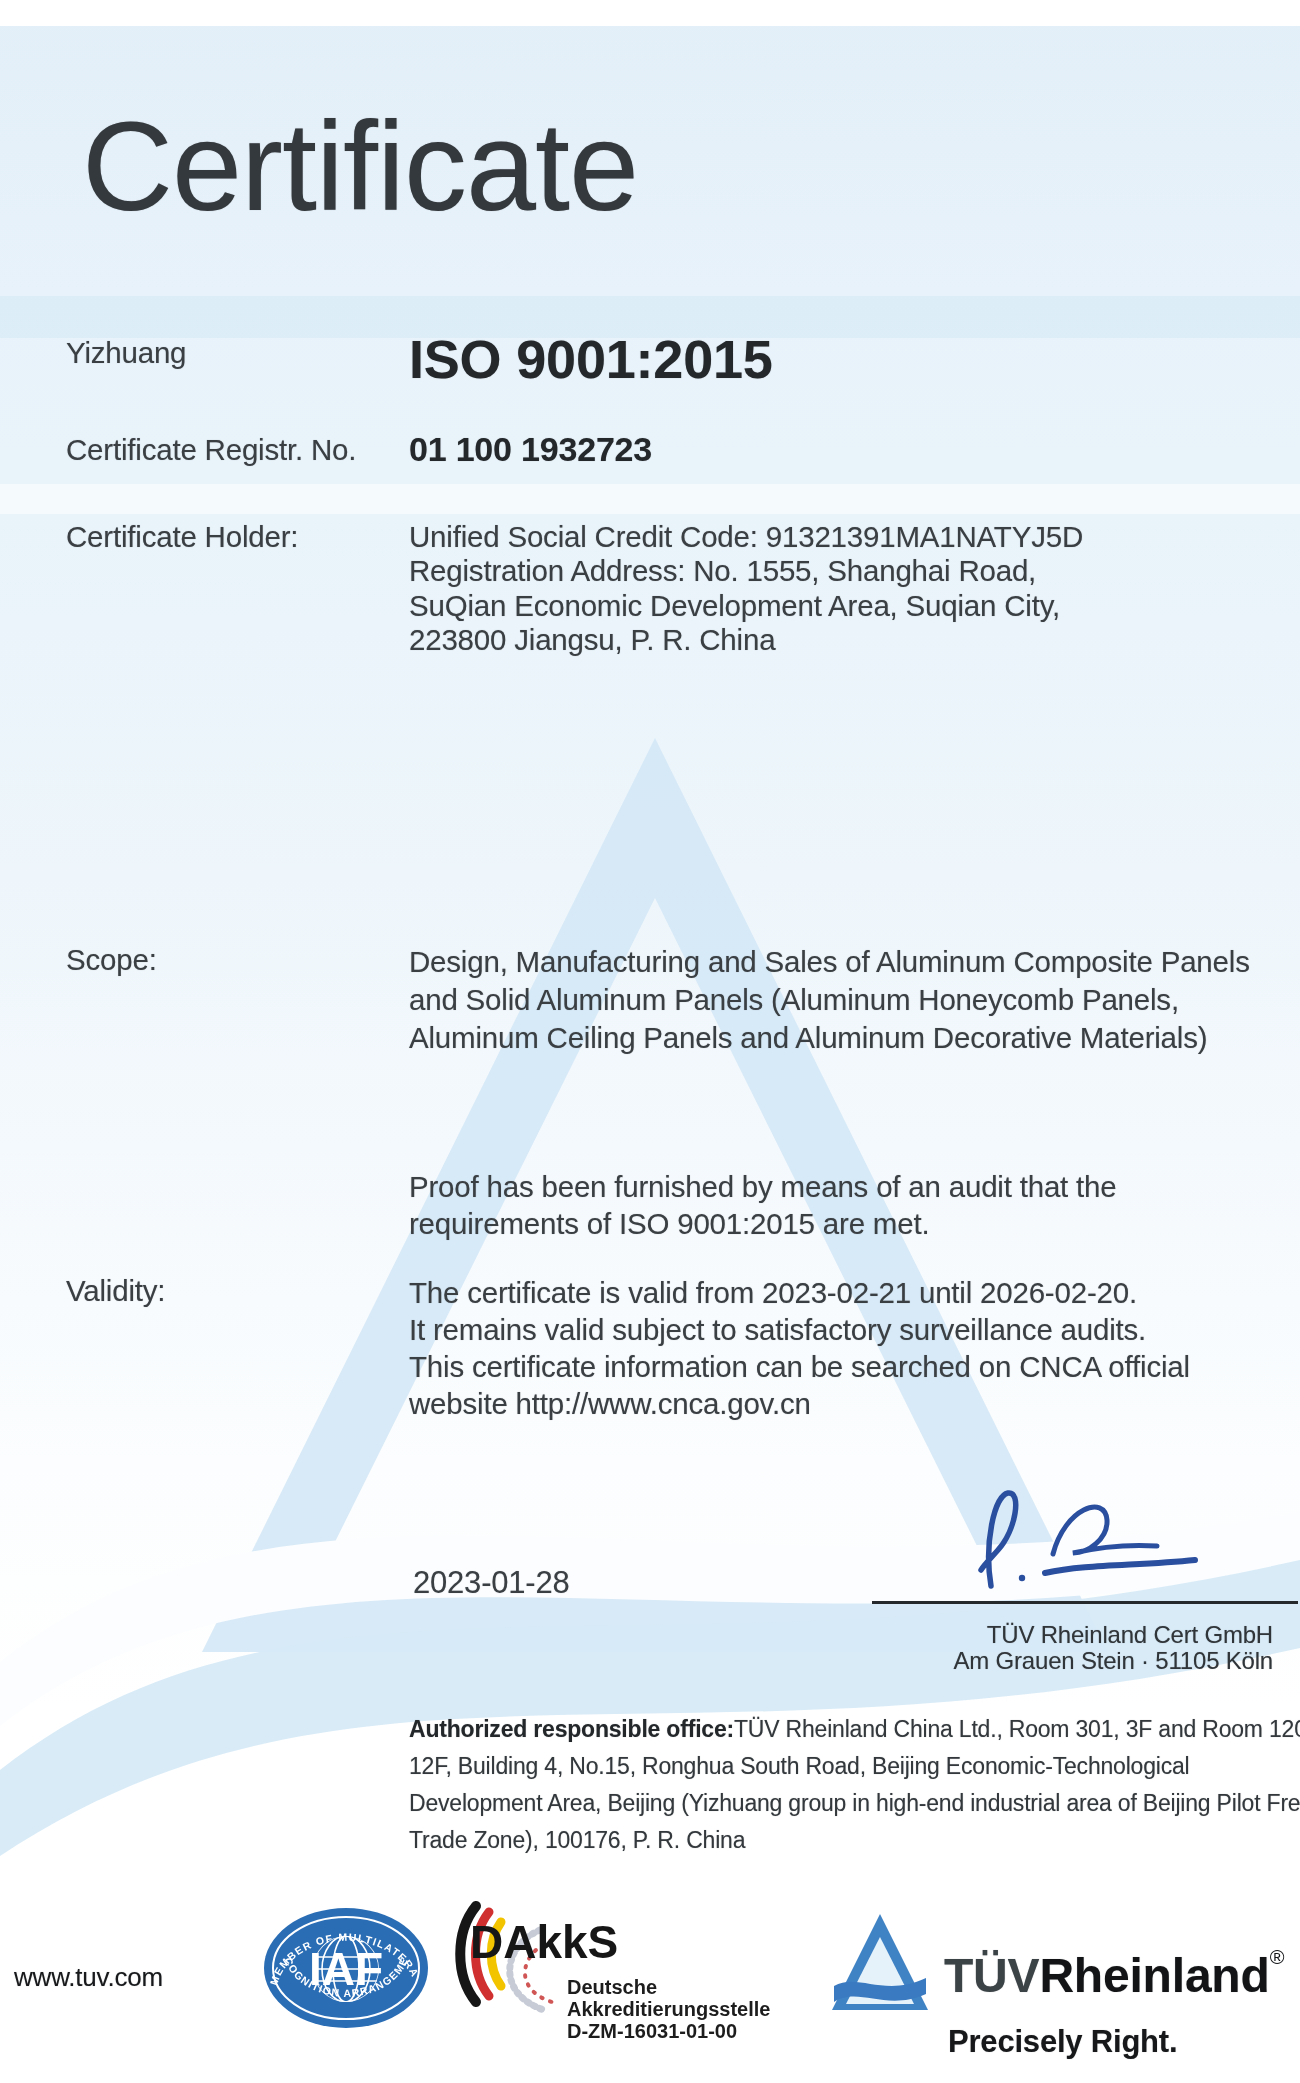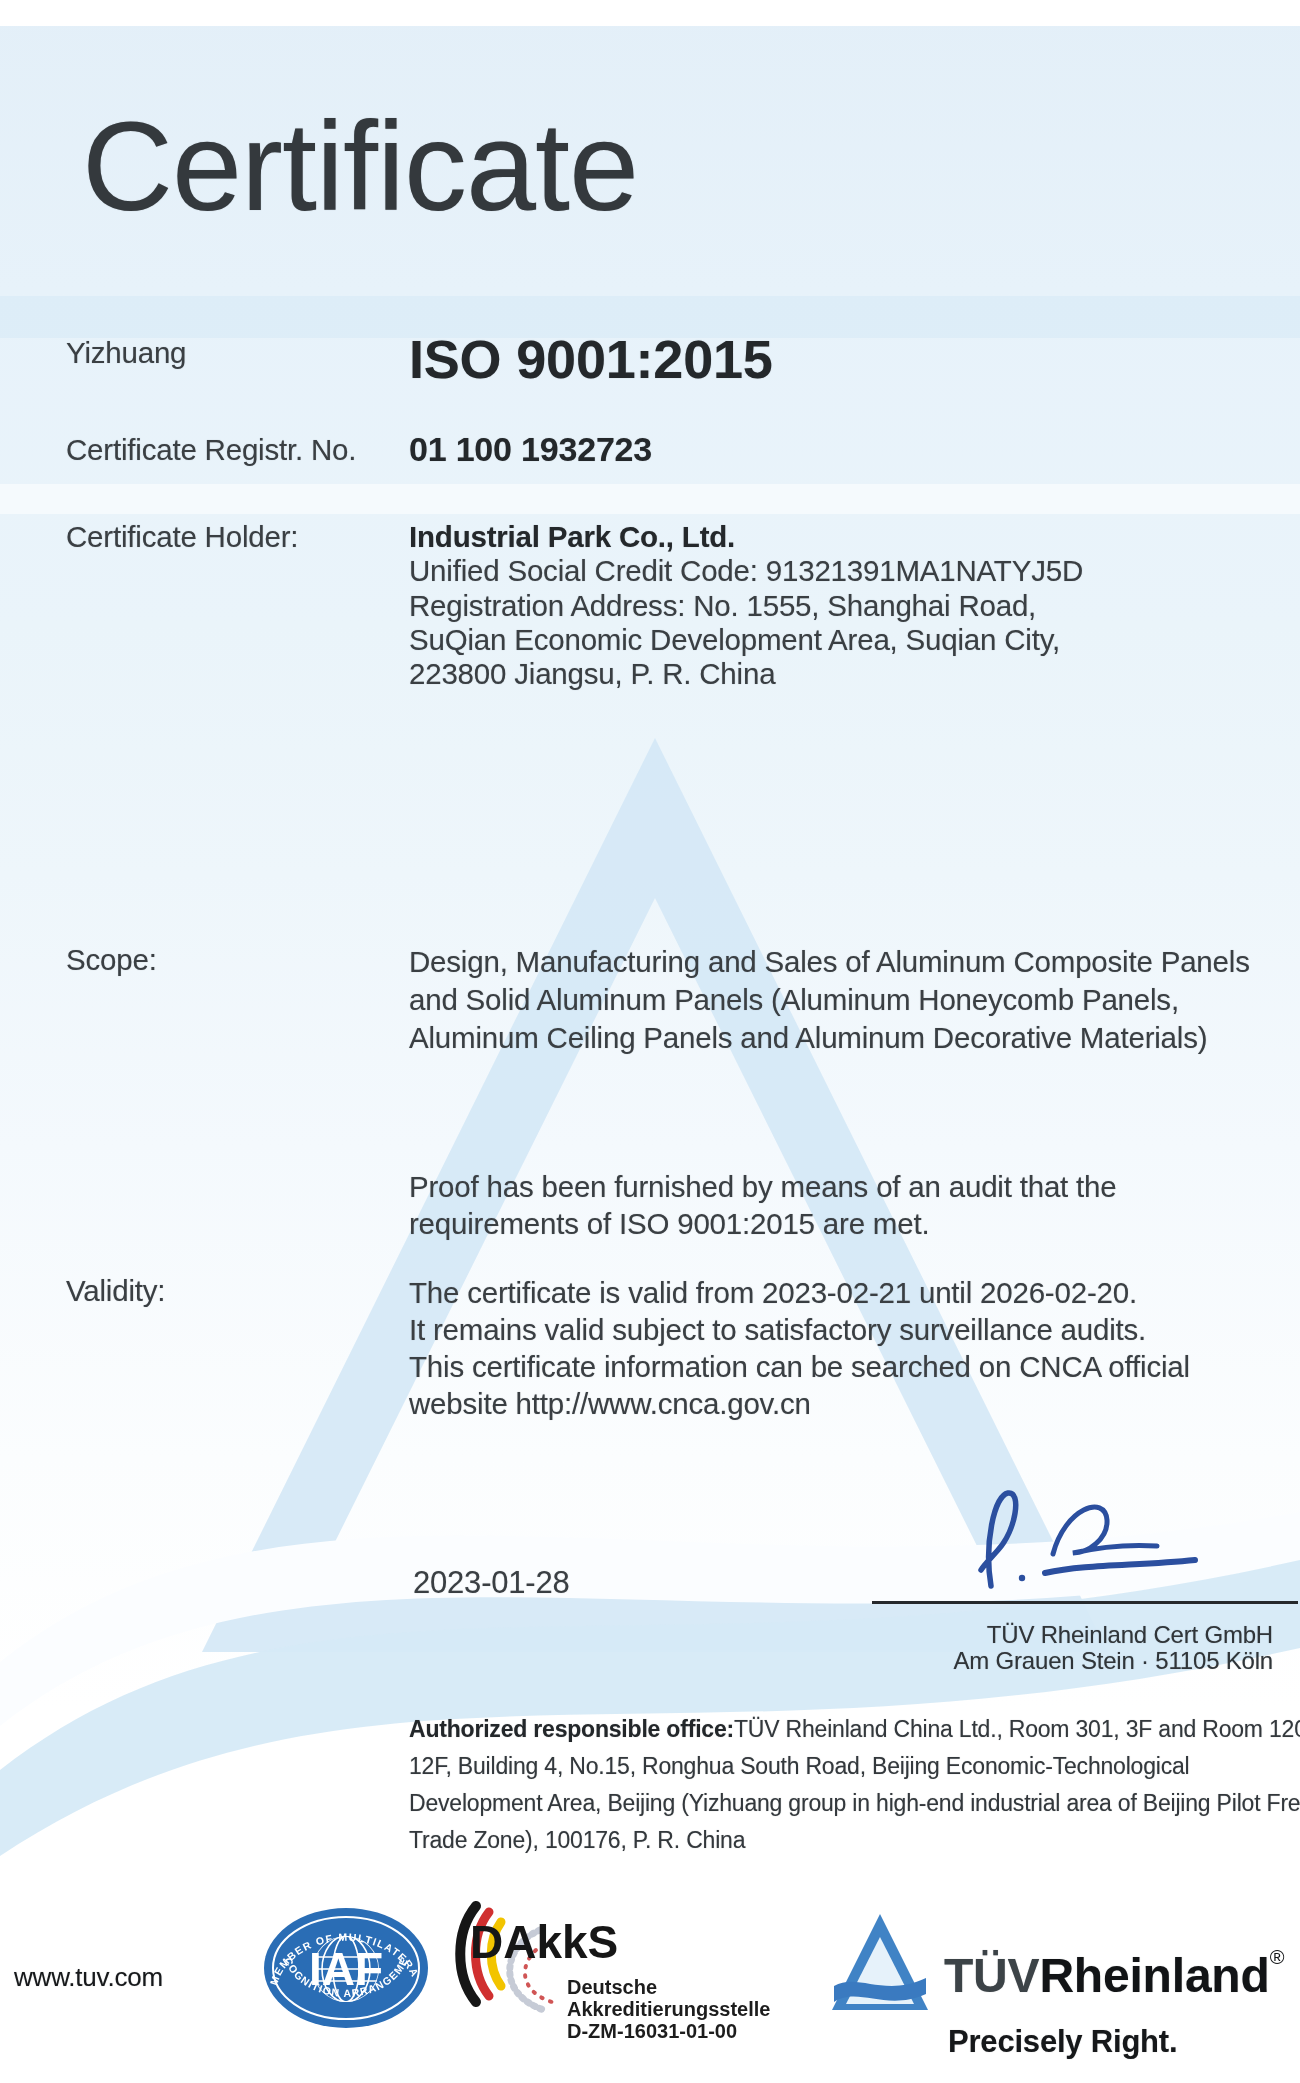--- a/index.html
+++ b/index.html
@@ -71,21 +71,20 @@
   <div class="abs txt" id="title">Certificate</div>
 
   <div class="abs txt lbl" id="lbl-standard">Yizhuang</div>
   <div class="abs txt val" id="val-standard">ISO 9001:2015</div>
 
   <div class="abs txt lbl" id="lbl-registr">Certificate Registr. No.</div>
   <div class="abs txt val" id="val-registr">01 100 1932723</div>
 
   <div class="abs txt lbl" id="lbl-holder">Certificate Holder:</div>
   <div class="abs txt block" id="blk-holder">
-    <div class="b">Industrial Park Co., Ltd.</div>
     <div>Unified Social Credit Code: 91321391MA1NATYJ5D</div>
     <div>Registration Address: No. 1555, Shanghai Road,</div>
     <div>SuQian Economic Development Area, Suqian City,</div>
     <div>223800 Jiangsu, P. R. China</div>
   </div>
 
   <div class="abs txt lbl" id="lbl-scope">Scope:</div>
   <div class="abs txt block" id="blk-scope">
     <div>Design, Manufacturing and Sales of Aluminum Composite Panels</div>
     <div>and Solid Aluminum Panels (Aluminum Honeycomb Panels,</div>

